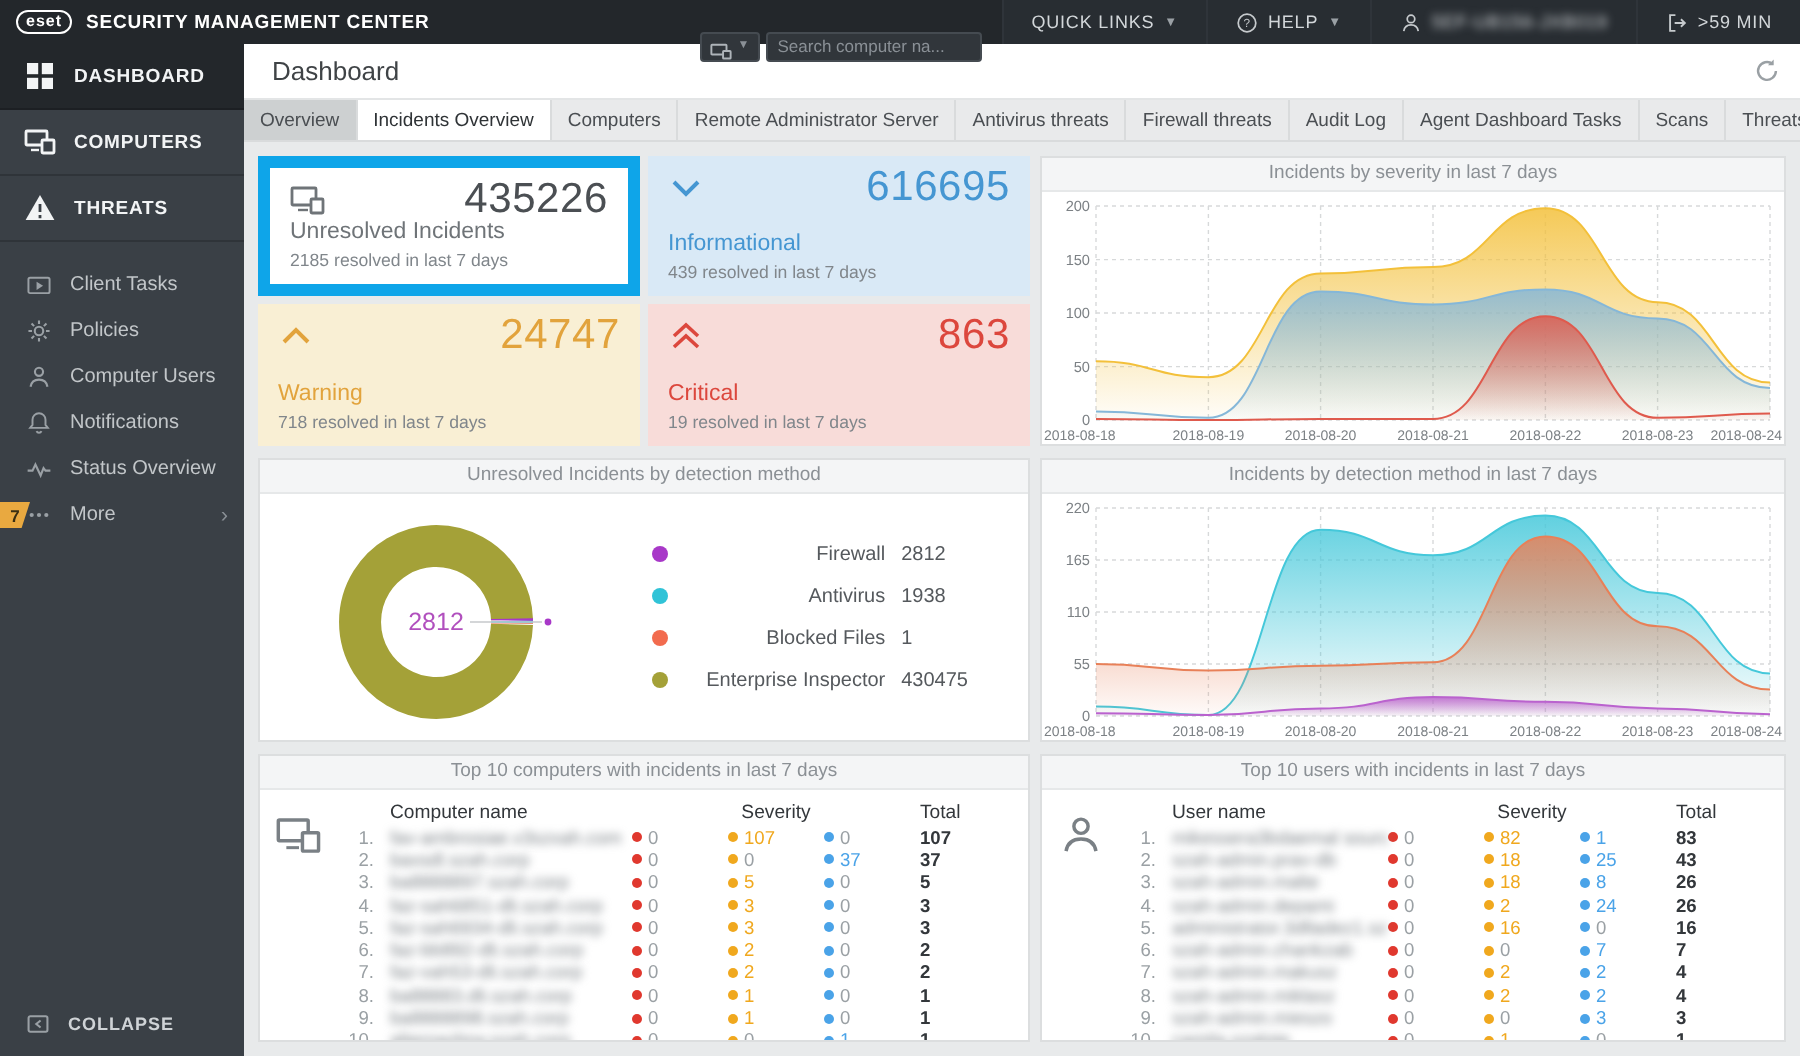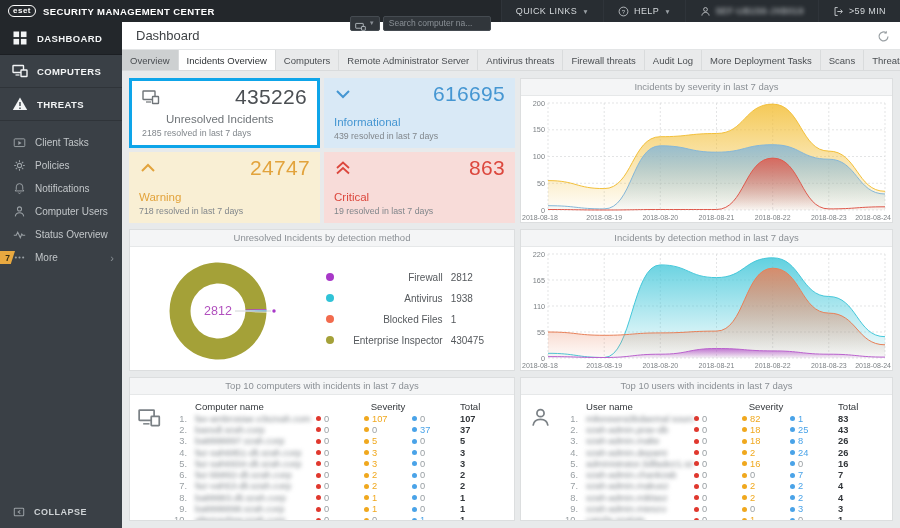--- a/index.html
+++ b/index.html
@@ -45,29 +45,29 @@
   .chead .refresh { margin-left:auto; width:13px; height:13px; cursor:pointer; }
   .tabsbar { height:21px; background:#eff0f0; border-bottom:1px solid #d9dbdc; display:flex; align-items:stretch; overflow:hidden; }
   .tab { display:flex; align-items:center; padding:0 8px; font-size:9.5px; color:#4a4e52; background:#e9eaeb; border-right:1px solid #d9dbdc; white-space:nowrap; cursor:pointer; }
   .tab.dim { background:#cdd0d1; }
   .tab.active { background:#fff; color:#2f3336; }
 
   
   .dash { padding:7px; display:grid; grid-template-columns:386px 373px; grid-template-rows:145px 142px 144px; gap:6px 5px; }
   .cards { display:grid; grid-template-columns:1fr 1fr; grid-template-rows:70px 71px; gap:4px; }
   .card { position:relative; background:#fff; cursor:pointer; }
-  .card.c0 { border:3px solid #0ea5e9;text-align:right; }
+  .card.c0 { border:6px solid #0ea5e9;text-align:right; }
   .card.c1 { background:#d9e9f6; }
   .card.c2 { background:#f9efd4; }
   .card.c3 { background:#f8dcd9; }
   .card .cicon { position:absolute; top:8px; left:10px; width:18px; height:16px; }
   .card .num { position:absolute; top:4px; right:10px; font-size:21px; font-weight:300; letter-spacing:.3px; }
   .card .clabel { position:absolute; bottom:20px; left:10px; font-size:11.5px; }
   .card .csub { position:absolute; bottom:7px; left:10px; font-size:8.8px; color:#80868b; }
-  .c0 .num { color:#4b4f53; } .c0 .clabel { color:#6f7478;margin-left:24px; } .c0 .cicon { color:#6f7478; }
+  .c0 .num { color:#4b4f53; } .c0 .clabel { color:#6f7478; } .c0 .cicon { color:#6f7478; }
   .c1 .num,.c1 .clabel { color:#4596d2; }
   .c2 .num,.c2 .clabel { color:#e2a33c; }
   .c3 .num,.c3 .clabel { color:#dc473d; }
 
   .panel { background:#fff; border:1px solid #dcdedf; display:flex; flex-direction:column; }
   .phead { height:17px; line-height:16px; background:#f4f5f6; border-bottom:1px solid #e6e8e9; text-align:center; font-size:9.5px; color:#8b9095; flex:none; }
   .pbody { flex:1; position:relative; overflow:hidden; }
 
   
   .legend { position:absolute; left:51%; top:50%; transform:translateY(-50%); width:45%; }
@@ -183,31 +183,31 @@
           <span class="sic"><svg viewBox="0 0 16 16" width="100%" height="100%">
               <circle cx="8" cy="8" r="2.6" fill="none" stroke="currentColor" stroke-width="1.3"></circle>
               <g stroke="currentColor" stroke-width="1.3">
                 <path d="M8 1.5v2.2M8 12.3v2.2M1.5 8h2.2M12.3 8h2.2M3.4 3.4l1.6 1.6M11 11l1.6 1.6M12.6 3.4 11 5M5 11l-1.6 1.6"></path>
               </g>
             </svg></span>
           <span>Policies</span>
         </div>
         <div class="side-item secondary">
           <span class="sic"><svg viewBox="0 0 16 16" width="100%" height="100%">
+              <circle cx="8" cy="4.8" r="2.5" fill="none" stroke="currentColor" stroke-width="1.3"></circle>
+              <path d="M2.8 14c.5-3 2.4-4.4 5.2-4.4s4.7 1.4 5.2 4.4" fill="none" stroke="currentColor" stroke-width="1.3"></path>
+            </svg></span>
+          <span>Computer Users</span>
+        </div>
+        <div class="side-item secondary">
+          <span class="sic"><svg viewBox="0 0 16 16" width="100%" height="100%">
               <path d="M8 2a4 4 0 0 0-4 4v3.2L2.6 11h10.8L12 9.2V6a4 4 0 0 0-4-4z" fill="none" stroke="currentColor" stroke-width="1.2"></path>
               <path d="M6.5 13a1.6 1.6 0 0 0 3 0" fill="none" stroke="currentColor" stroke-width="1.2"></path>
             </svg></span>
           <span>Notifications</span>
-        </div>
-        <div class="side-item secondary">
-          <span class="sic"><svg viewBox="0 0 16 16" width="100%" height="100%">
-              <circle cx="8" cy="4.8" r="2.5" fill="none" stroke="currentColor" stroke-width="1.3"></circle>
-              <path d="M2.8 14c.5-3 2.4-4.4 5.2-4.4s4.7 1.4 5.2 4.4" fill="none" stroke="currentColor" stroke-width="1.3"></path>
-            </svg></span>
-          <span>Computer Users</span>
         </div>
         <div class="side-item secondary">
           <span class="sic"><svg viewBox="0 0 16 16" width="100%" height="100%">
               <path d="M1 9h3l1.8-3.8L9 12l1.8-4.5L12 9h3" fill="none" stroke="currentColor" stroke-width="1.3"></path>
             </svg></span>
           <span>Status Overview</span>
         </div>
         <div class="side-item secondary">
           <span class="sic"><svg viewBox="0 0 16 16" width="100%" height="100%">
               <g fill="currentColor">
@@ -239,21 +239,21 @@
           </svg></span>
     </div>
     <div class="tabsbar" id="tabsbar">
         <div class="tab dim">Overview</div>
         <div class="tab active">Incidents Overview</div>
         <div class="tab">Computers</div>
         <div class="tab">Remote Administrator Server</div>
         <div class="tab">Antivirus threats</div>
         <div class="tab">Firewall threats</div>
         <div class="tab">Audit Log</div>
-        <div class="tab">More Deployment Tasks</div>
+        <div class="tab">Agent Dashboard Tasks</div>
         <div class="tab">Scans</div>
         <div class="tab">Threats</div>
       </div>
 
     <div class="dash">
 
       <div class="cards">
         <div class="card c0">
           <span class="cicon"><svg viewBox="0 0 18 16" width="100%" height="100%">
                 <rect x="1" y="2" width="12" height="8.5" rx=".5" fill="none" stroke="currentColor" stroke-width="1.4"></rect>

